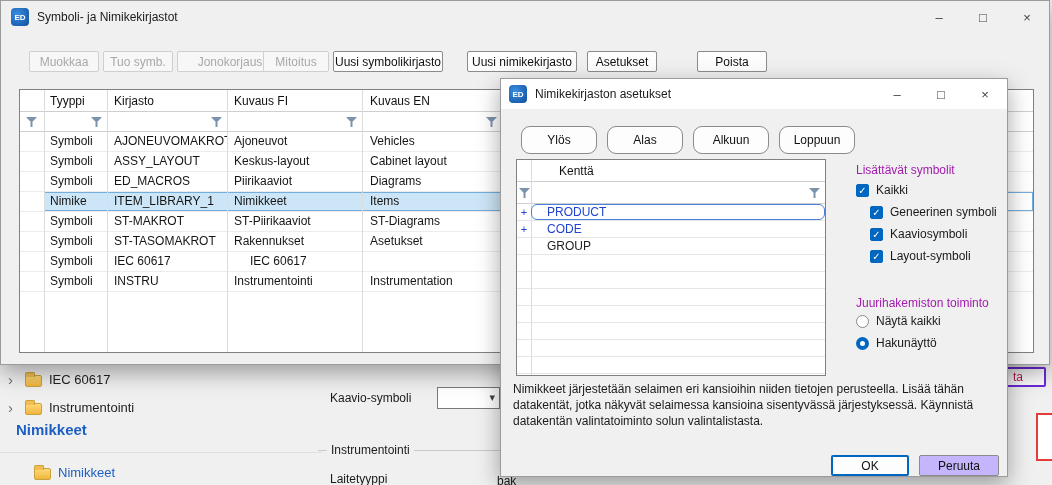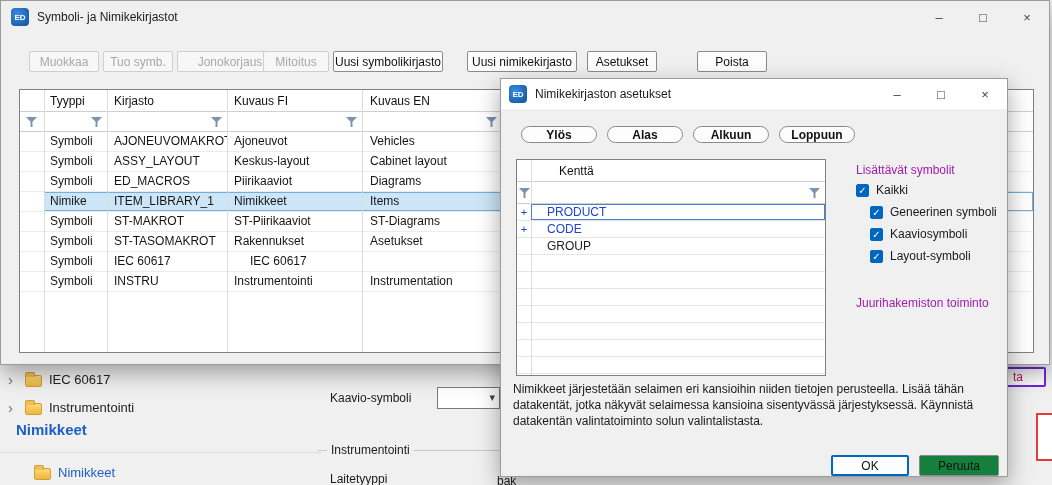--- a/index.html
+++ b/index.html
@@ -76,50 +76,50 @@
   .gutter { width: 24px; flex: 0 0 auto; }
   .colc0 { width: 63px;  padding-left: 6px; flex: 0 0 auto; }
   .colc1 { width: 120px; padding-left: 7px; flex: 0 0 auto; }
   .colc2 { width: 135px; padding-left: 7px; flex: 0 0 auto; }
   .colc3 { width: 140px; padding-left: 8px; flex: 0 0 auto; }
   .g-row.selected .g-cell:not(.gutter) { background: #cde6f7; }
   .g-row.selected::after { content: ''; position: absolute; left: 24px; right: 0; top: 0; bottom: 0; border: 1px solid #74aede; pointer-events: none; }
 
   
   #move-buttons { position: absolute; left: 0; top: 47px; right: 0; height: 22px; }
-  .btn { position: absolute; top: 0; height: 17px; background: #fdfdfd; border: 1px solid #8b8b8b; border-radius: 9px; font-family: inherit; font-size: 12px; color: #111; font-weight: bold; }
+  .btn { position: absolute; top: 0; height: 28px; background: #fdfdfd; border: 1px solid #8b8b8b; border-radius: 9px; font-family: inherit; font-size: 12px; color: #111; }
   .mv0 { left: 20px; width: 76px; } .mv1 { left: 106px; width: 76px; } .mv2 { left: 192px; width: 76px; } .mv3 { left: 278px; width: 76px; }
 
   #field-table { position: absolute; left: 15px; top: 80px; width: 310px; height: 217px; background: #fff; border: 1px solid #808080; overflow: hidden; }
   .f-vline { position: absolute; left: 14px; top: 0; bottom: 0; width: 1px; background: #dcdcdc; z-index: 2; pointer-events: none; }
   .f-header { height: 22px; line-height: 22px; padding-left: 42px; border-bottom: 1px solid #cfcfcf; color: #111; }
   .f-filter { height: 22px; position: relative; border-bottom: 1px solid #cfcfcf; }
   .ffl { left: 2px; top: 6px; } .ffr { left: 292px; top: 6px; }
   .f-row { height: 17px; display: flex; position: relative; border-bottom: 1px solid #e6e6e6; }
   .f-exp { width: 14px; flex: 0 0 auto; text-align: center; line-height: 16px; font-size: 11px; color: #2143d0; }
   .f-cell { flex: 1; line-height: 16px; padding-left: 16px; color: #222; white-space: nowrap; overflow: hidden; }
   .f-cell.blue { color: #2143d0; }
   .f-row.editing { z-index: 3; }
-  .f-row.editing .f-cell { outline: 1px solid #4a7fd8; outline-offset: -1px; background: #fff; }
+  .f-row.editing .f-cell { outline: 1px solid #4a7fd8; outline-offset: -1px; background: #fff; border-radius: 6px; }
 
   .group-title { position: absolute; color: #a21caf; }
   #symbols-title { left: 355px; top: 84px; }
   #symbols-options { position: absolute; left: 355px; top: 100px; width: 150px; }
   #root-title { left: 355px; top: 217px; }
   #root-options { position: absolute; left: 355px; top: 231px; width: 150px; }
   .opt-row { display: flex; align-items: center; gap: 7px; height: 22px; color: #1a1a1a; cursor: default; }
   .opt-row.indent { margin-left: 14px; }
   .checkbox { width: 13px; height: 13px; border: 1px solid #8a8a8a; border-radius: 2px; background: #fff; font-size: 10px; line-height: 11px; text-align: center; color: #fff; flex: 0 0 auto; }
   .checkbox.checked { background: #0067c0; border-color: #0067c0; }
   .radio { width: 13px; height: 13px; border: 1px solid #8a8a8a; border-radius: 50%; background: #fff; flex: 0 0 auto; }
   .radio.selected { border: 4px solid #0067c0; }
 
   #dialog-desc { position: absolute; left: 12px; top: 302px; width: 486px; line-height: 16px; color: #1a1a1a; }
   #ok-button { position: absolute; left: 330px; top: 376px; width: 78px; height: 21px; background: #fdfdfd; border: 2px solid #0067c0; border-radius: 2px; font-family: inherit; font-size: 12px; color: #111; }
-  #cancel-button { position: absolute; left: 418px; top: 376px; width: 80px; height: 21px; background: #15803d; border: 1px solid #8b8b8b; border-radius: 2px; font-family: inherit; font-size: 12px; color: #111; }
+  #cancel-button { position: absolute; left: 418px; top: 376px; width: 80px; height: 21px; background: #c4b5fd; border: 1px solid #8b8b8b; border-radius: 2px; font-family: inherit; font-size: 12px; color: #111; }
 </style>
 </head>
 <body>
 
 <div id="bg">
   <div class="tree-item" id="tree-iec">
     <span class="chev">›</span>
     <span class="folder"></span>
     <span>IEC 60617</span>
   </div>
@@ -311,18 +311,28 @@
         <span class="checkbox checked">✓</span>
         <span>Kaaviosymboli</span>
       </label>
       <label class="opt-row indent">
         <span class="checkbox checked">✓</span>
         <span>Layout-symboli</span>
       </label>
     </div>
 
   <div class="group-title" id="root-title">Juurihakemiston toiminto</div>
+  <div id="root-options">
+      <label class="opt-row">
+        <span class="radio"></span>
+        <span>Näytä kaikki</span>
+      </label>
+      <label class="opt-row">
+        <span class="radio selected"></span>
+        <span>Hakunäyttö</span>
+      </label>
+    </div>
 
   <div id="dialog-desc">Nimikkeet järjestetään selaimen eri kansioihin niiden tietojen perusteella. Lisää tähän datakentät, jotka näkyvät selaimessa kansioina sisentyvässä järjestyksessä. Käynnistä datakentän valintatoiminto solun valintalistasta.</div>
 
   <button id="ok-button">OK</button>
   <button id="cancel-button">Peruuta</button>
 </div>
 
 </body></html>

